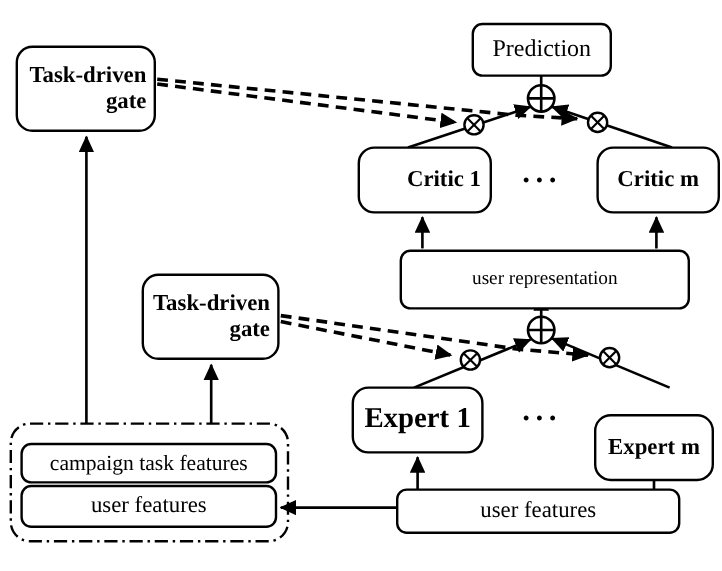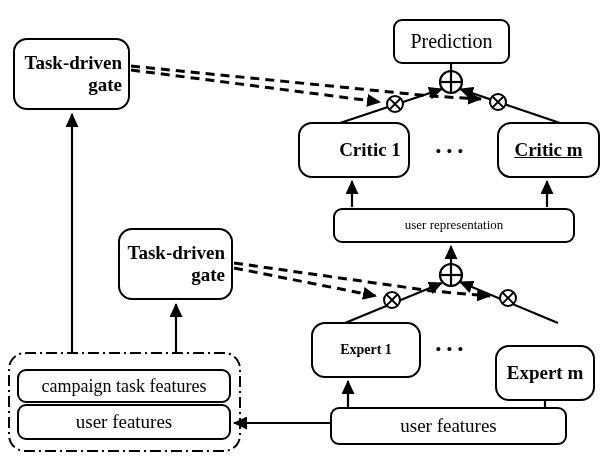--- a/index.html
+++ b/index.html
@@ -32,24 +32,24 @@
     text-align: center;
     line-height: 1.15;
   }
   .r14 { border-radius: 14px; }
   .r9  { border-radius: 9px; }
   .bold { font-weight: bold; text-align: right; }
 
   .node.prediction   { left: 393px; top: 19px;   width: 117px; height: 45px; font-size: 20px; }
   .node.gate1        { left: 13px;  top: 38px;  width: 117px; height: 72px; font-size: 19px; padding: 0 6px;}
   .node.critic1      { left: 298px; top: 122px; width: 112px; height: 56px; font-size: 19px; padding-left: 32px; }
-  .node.criticm      { left: 497px; top: 122px; width: 103px; height: 56px; font-size: 19px; text-decoration: underline; }
-  .node.user-repr    { left: 333px; top: 208px; width: 242px; height: 35px; font-size: 13px; }
+  .node.criticm      { left: 497px; top: 122px; width: 103px; height: 56px; font-size: 19px; }
+  .node.user-repr    { left: 333px; top: 208px; width: 242px; height: 50px; font-size: 16px; }
   .node.gate2        { left: 118px; top: 228px; width: 115px; height: 72px; font-size: 19px; padding: 0 6px;}
-  .node.expert1      { left: 293px; top: 322px; width: 110px; height: 56px; font-size: 14px; margin-left: 18px; }
+  .node.expert1      { left: 293px; top: 322px; width: 110px; height: 56px; font-size: 24px; }
   .node.expertm      { left: 495px; top: 322px; width: 100px; height: 56px; font-size: 19px; margin-top: 23px; }
   .node.user-feat-r  { left: 330px; top: 407px; width: 237px; height: 38px; font-size: 19px; }
   .node.campaign     { left: 17px;  top: 369px; width: 214px; height: 34px; font-size: 18px; }
   .node.user-feat-l  { left: 17px;  top: 404px; width: 214px; height: 36px; font-size: 19px; }
 
   .floating-label {
     position: absolute;
     text-align: center;
   }
   .dots {

